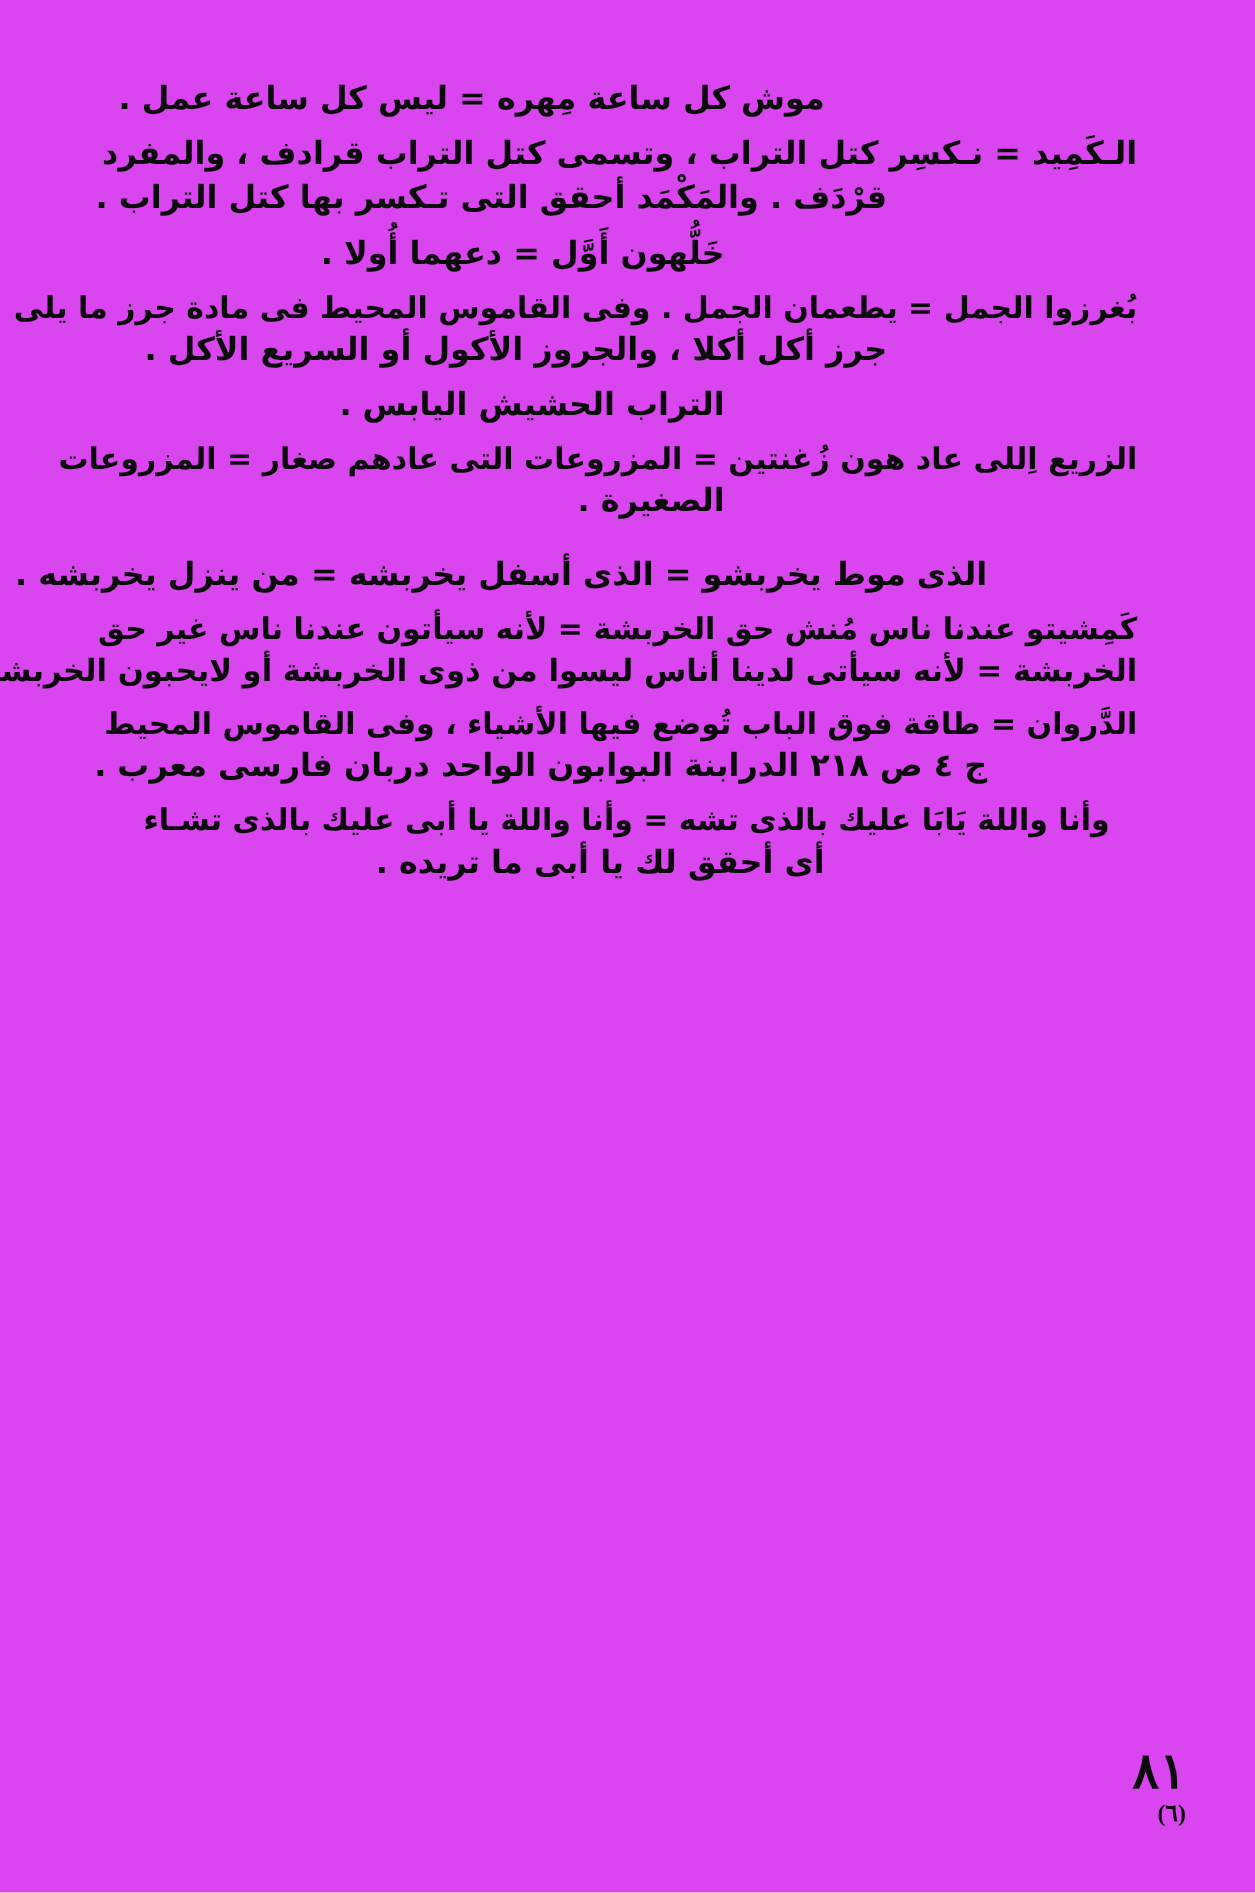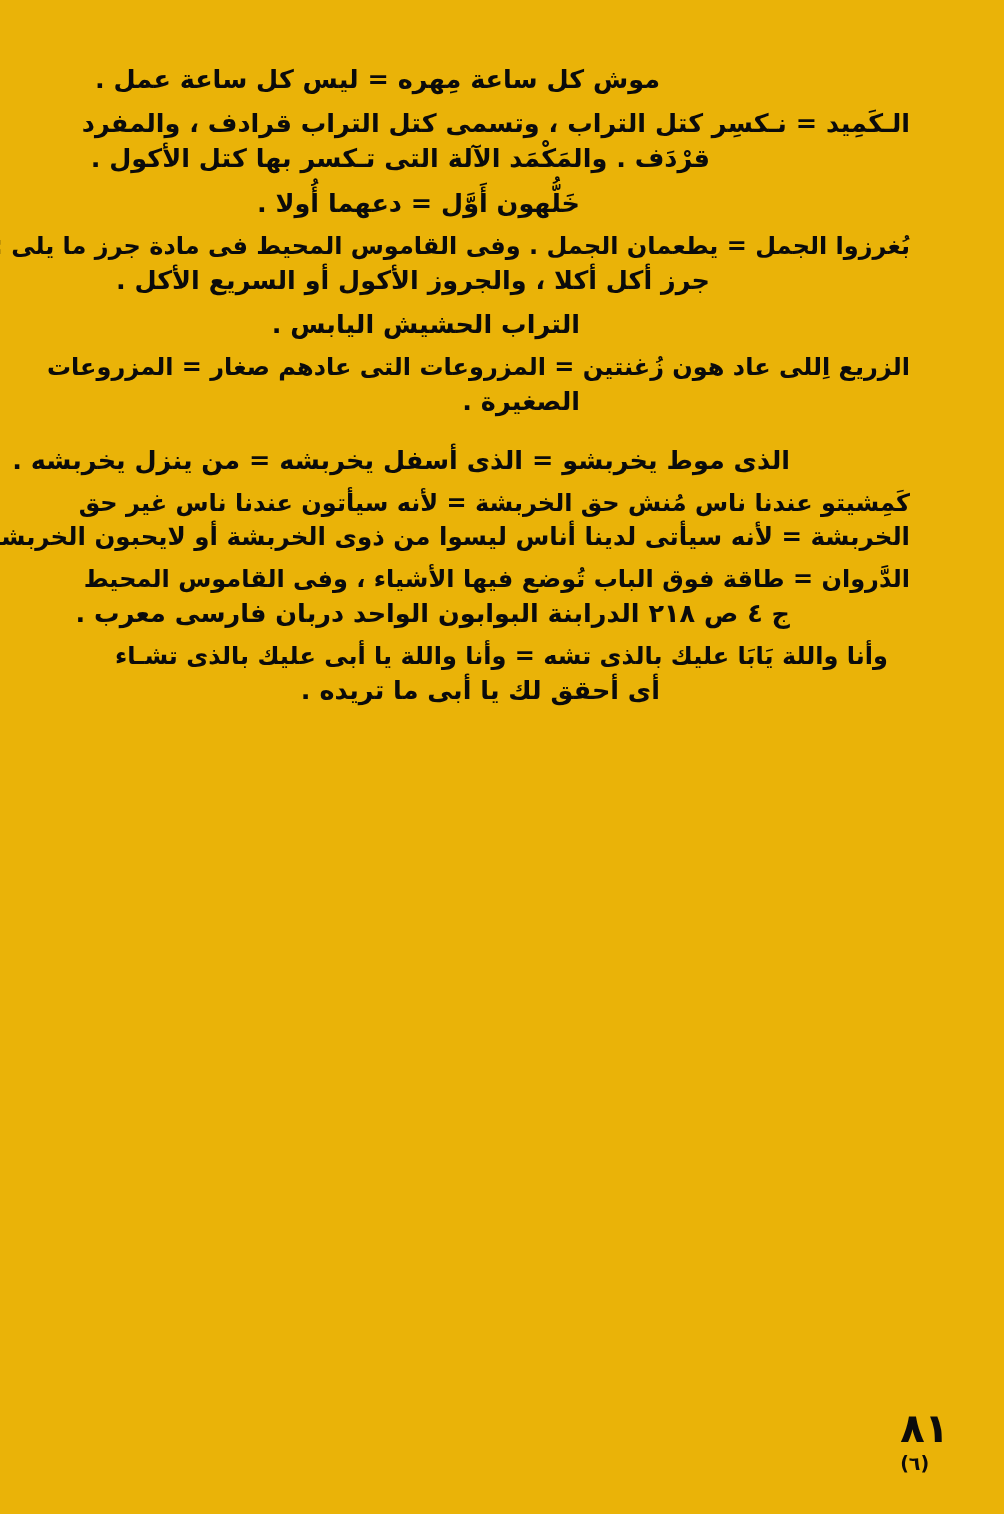--- a/index.html
+++ b/index.html
@@ -7,21 +7,21 @@
     padding: 0;
     background: #ffffff;
   }
   body {
     font-family: "DejaVu Sans", "Liberation Sans", sans-serif;
   }
   .page {
     position: relative;
     width: 1004px;
     height: 1514px;
-    background: #eab308;
+    background: #d946ef;
     overflow: hidden;
     box-sizing: border-box;
   }
   .page-body {
     position: absolute;
     top: 62px;
     right: 94px;
     left: 94px;
     bottom: 0;
     direction: rtl;
@@ -51,23 +51,24 @@
   .ln.ind-5  { padding-left: 0;     padding-right: 330px; text-align: right; }
   .ln.full   { padding-left: 0;     padding-right: 0; }
   .ln.tight  { font-size: 24px; }
   .ln.small  { font-size: 24.5px; }
 
   .gap-block { height: 14px; }
 
   .folio {
     position: absolute;
     right: 55px;
-    bottom: 39px;
-    text-align: left;
+    bottom: 50px;
+    text-align: right;
     direction: rtl;
+    font-family: Liberation Serif, serif;
   }
   .folio-num {
     display: block;
     font-size: 40px;
     line-height: 1;
     color: #0b0b0b;
     font-weight: 700;
     letter-spacing: 2px;
   }
   .folio-sig {
@@ -85,21 +86,21 @@
 <div class="page">
 
   <div class="page-body">
 
     <div class="entry">
       <span class="ln ind-4">موش كل ساعة مِهره = ليس كل ساعة عمل .</span>
     </div>
 
     <div class="entry">
       <span class="ln full">الـكَمِيد = نـكسِر كتل التراب ، وتسمى كتل التراب قرادف ، والمفرد</span>
-      <span class="ln ind-3">قرْدَف . والمَكْمَد الآلة التى تـكسر بها كتل الأكول .</span>
+      <span class="ln ind-3">قرْدَف . والمَكْمَد أحقق التى تـكسر بها كتل التراب .</span>
     </div>
 
     <div class="entry">
       <span class="ln ind-5">خَلُّهون أَوَّل = دعهما أُولا .</span>
     </div>
 
     <div class="entry">
       <span class="ln full tight">بُغرزوا الجمل = يطعمان الجمل . وفى القاموس المحيط فى مادة جرز ما يلى :</span>
       <span class="ln ind-3">جرز أكل أكلا ، والجروز الأكول أو السريع الأكل .</span>
     </div>

